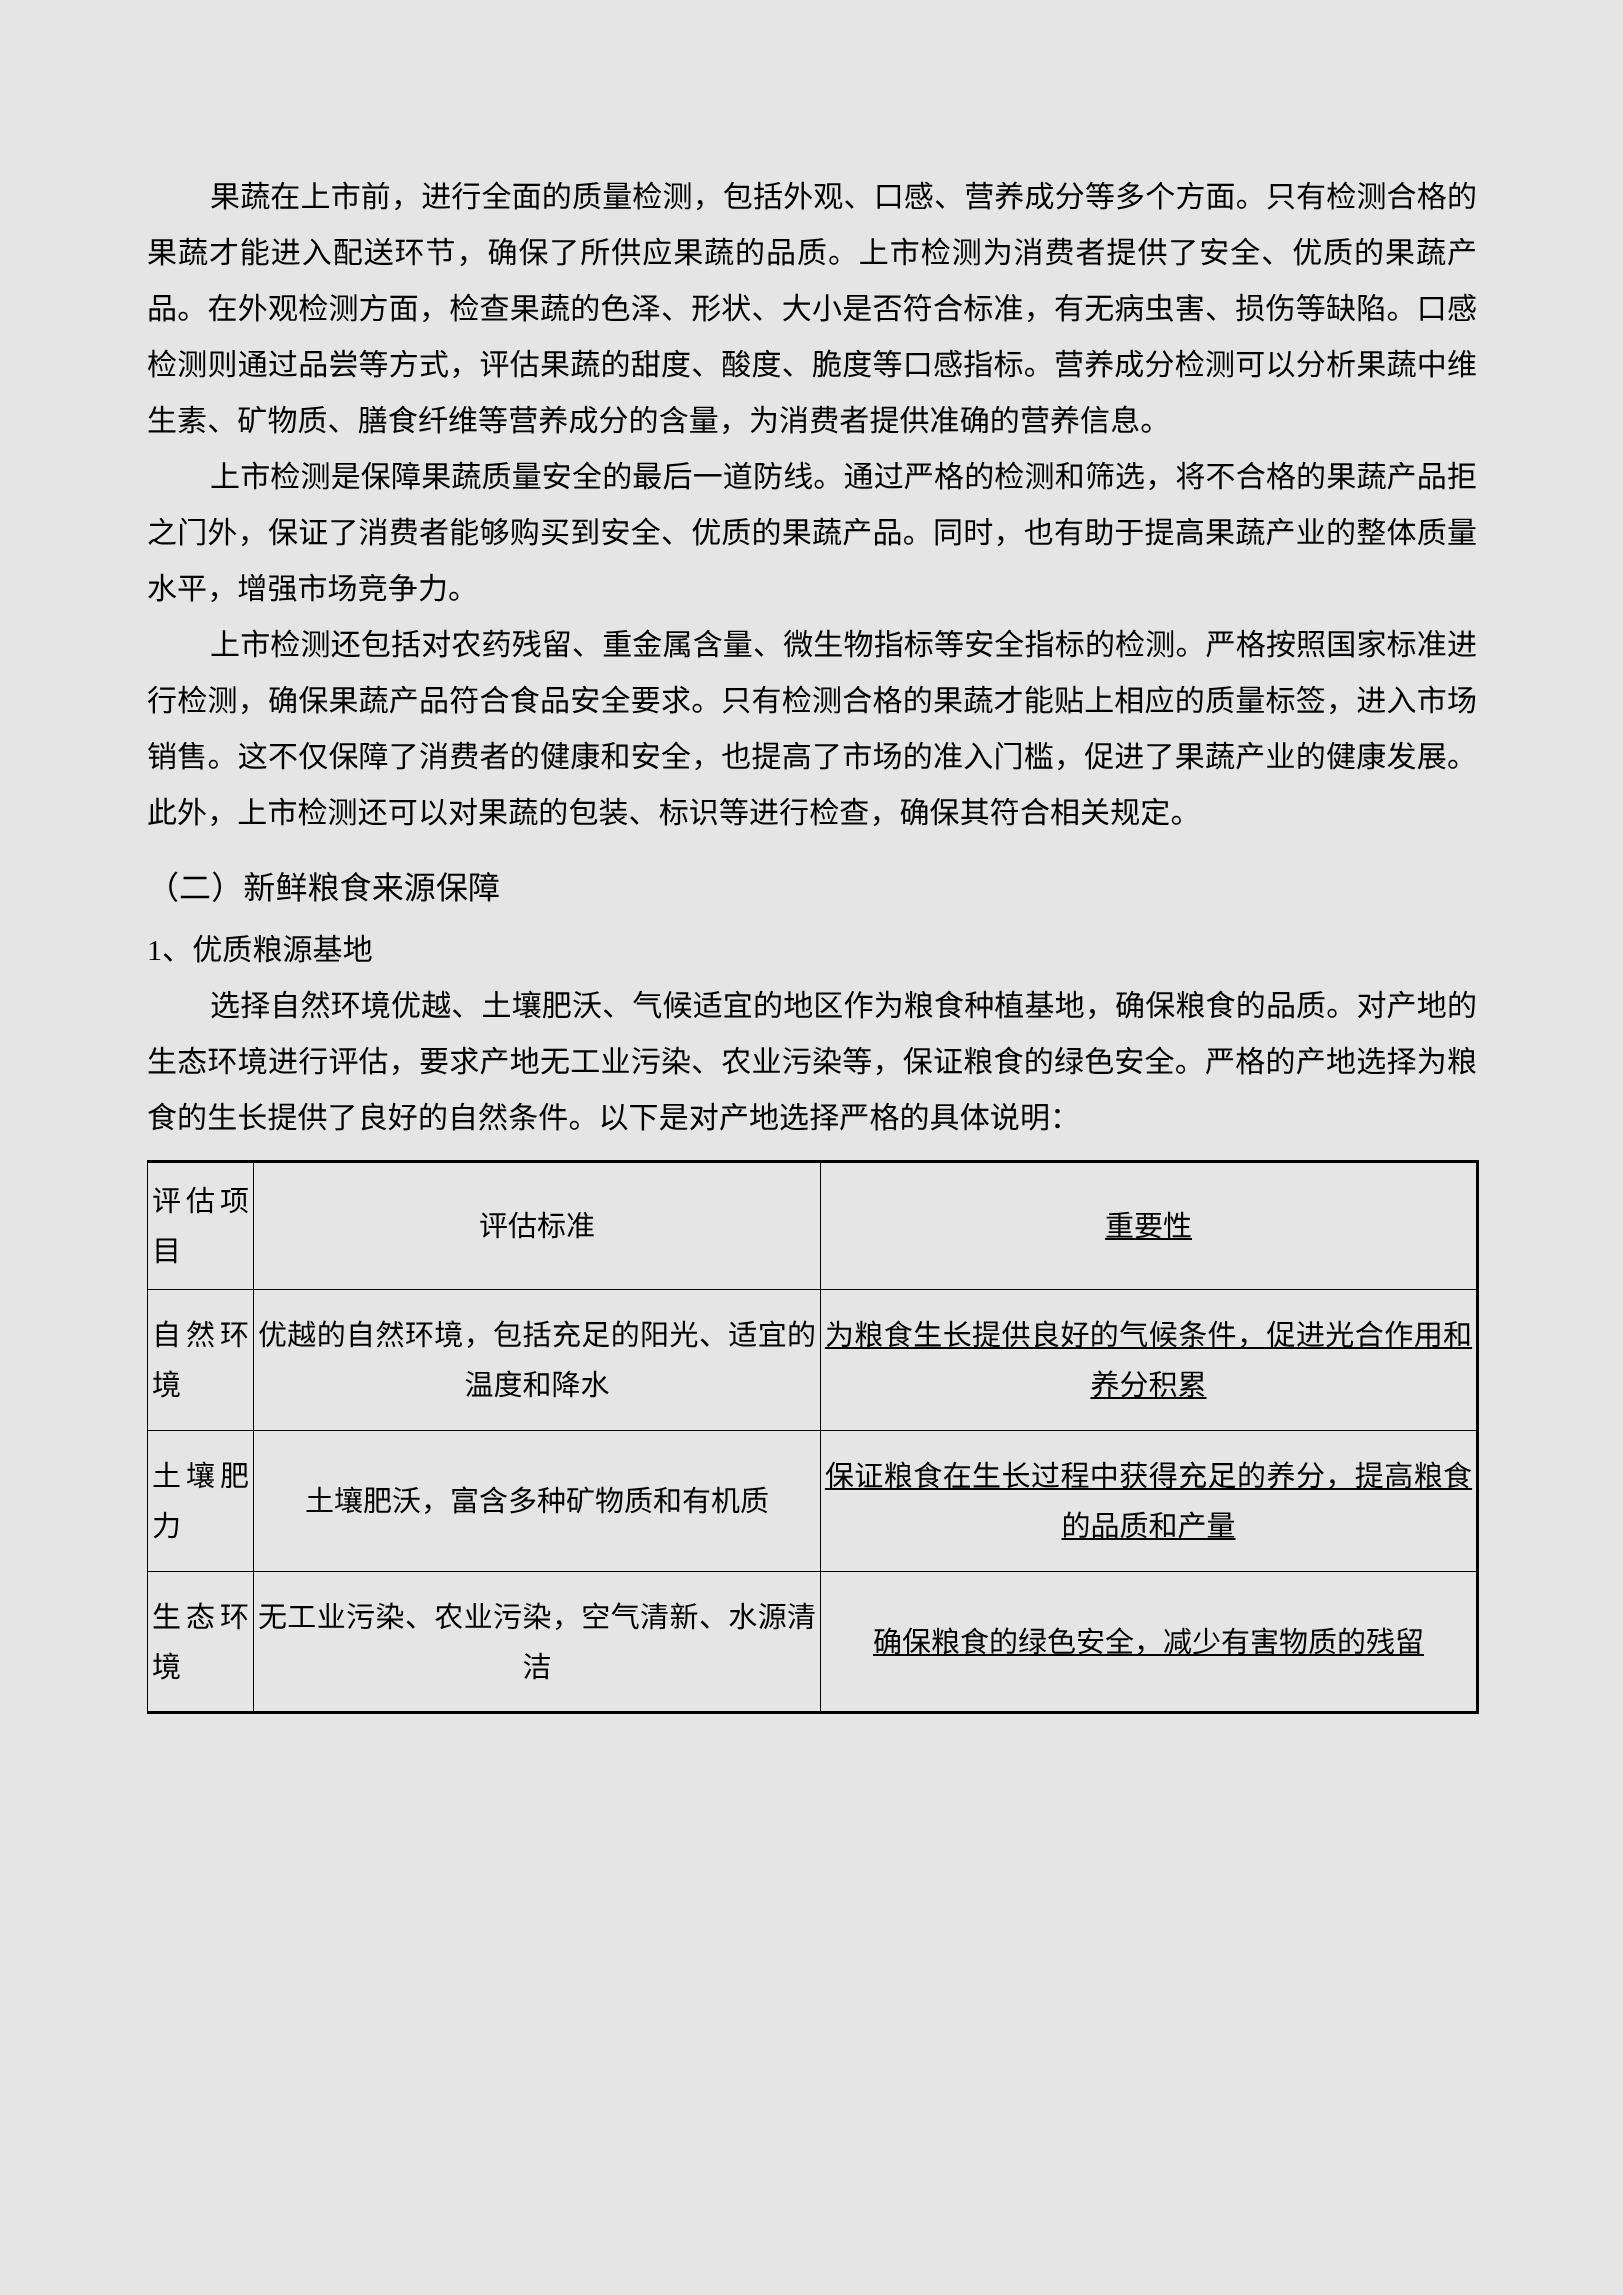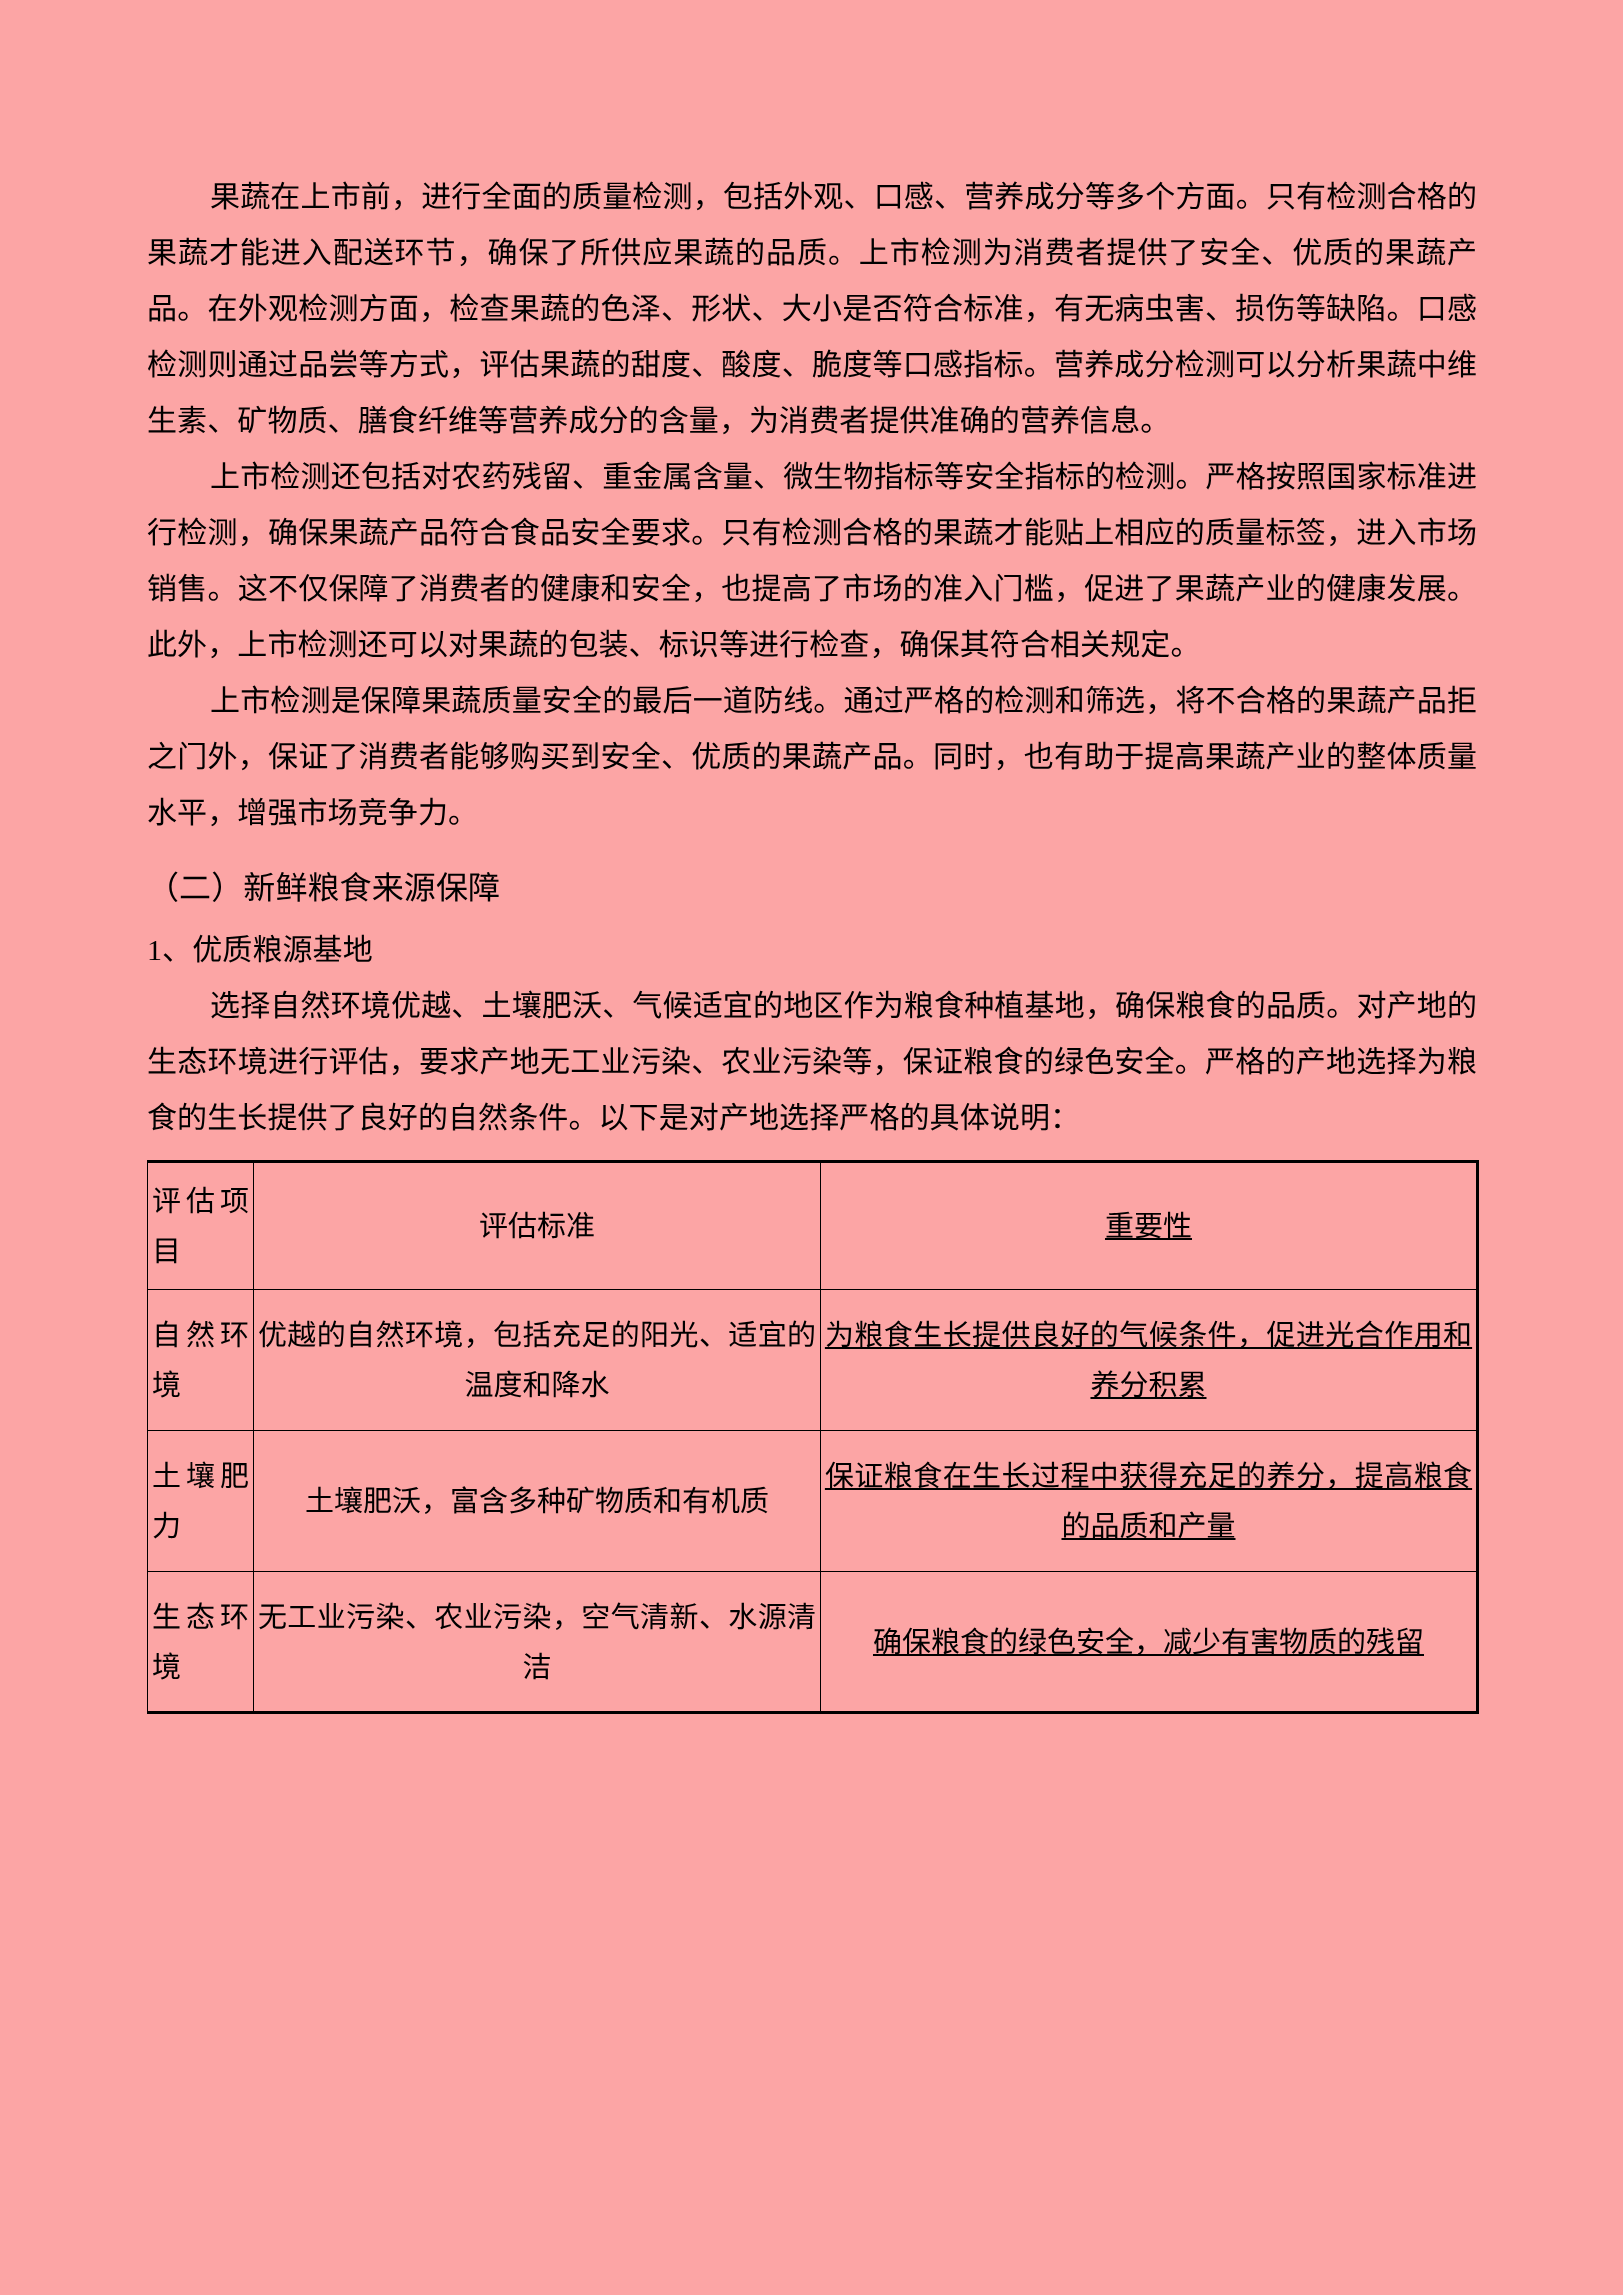--- a/index.html
+++ b/index.html
@@ -11,21 +11,21 @@
   body {
     font-family: "Liberation Serif", "DejaVu Serif", serif;
     color: #000000;
     -webkit-font-smoothing: antialiased;
   }
 
   .page {
     position: relative;
     width: 1623px;
     height: 2295px;
-    background: #fca5a5;
+    background: #e5e5e5;
     box-sizing: border-box;
     overflow: hidden;
   }
 
   .content {
     position: absolute;
     left: 147px;
     top: 169px;
     width: 1330px;
   }
@@ -99,23 +99,23 @@
   .row-body td { height: 141px; }
 </style>
 </head>
 <body>
 
 <div class="page">
   <div class="content">
 
     <p class="para">果蔬在上市前，进行全面的质量检测，包括外观、口感、营养成分等多个方面。只有检测合格的果蔬才能进入配送环节，确保了所供应果蔬的品质。上市检测为消费者提供了安全、优质的果蔬产品。在外观检测方面，检查果蔬的色泽、形状、大小是否符合标准，有无病虫害、损伤等缺陷。口感检测则通过品尝等方式，评估果蔬的甜度、酸度、脆度等口感指标。营养成分检测可以分析果蔬中维生素、矿物质、膳食纤维等营养成分的含量，为消费者提供准确的营养信息。</p>
 
+    <p class="para">上市检测是保障果蔬质量安全的最后一道防线。通过严格的检测和筛选，将不合格的果蔬产品拒之门外，保证了消费者能够购买到安全、优质的果蔬产品。同时，也有助于提高果蔬产业的整体质量水平，增强市场竞争力。</p>
+
     <p class="para">上市检测还包括对农药残留、重金属含量、微生物指标等安全指标的检测。严格按照国家标准进行检测，确保果蔬产品符合食品安全要求。只有检测合格的果蔬才能贴上相应的质量标签，进入市场销售。这不仅保障了消费者的健康和安全，也提高了市场的准入门槛，促进了果蔬产业的健康发展。此外，上市检测还可以对果蔬的包装、标识等进行检查，确保其符合相关规定。</p>
-
-    <p class="para">上市检测是保障果蔬质量安全的最后一道防线。通过严格的检测和筛选，将不合格的果蔬产品拒之门外，保证了消费者能够购买到安全、优质的果蔬产品。同时，也有助于提高果蔬产业的整体质量水平，增强市场竞争力。</p>
 
     <p class="para h-sec">（二）新鲜粮食来源保障</p>
 
     <p class="para h-num">1、优质粮源基地</p>
 
 
     <p class="para">选择自然环境优越、土壤肥沃、气候适宜的地区作为粮食种植基地，确保粮食的品质。对产地的生态环境进行评估，要求产地无工业污染、农业污染等，保证粮食的绿色安全。严格的产地选择为粮食的生长提供了良好的自然条件。以下是对产地选择严格的具体说明：</p>
 
     <div class="spacer-before-table"></div>
 

